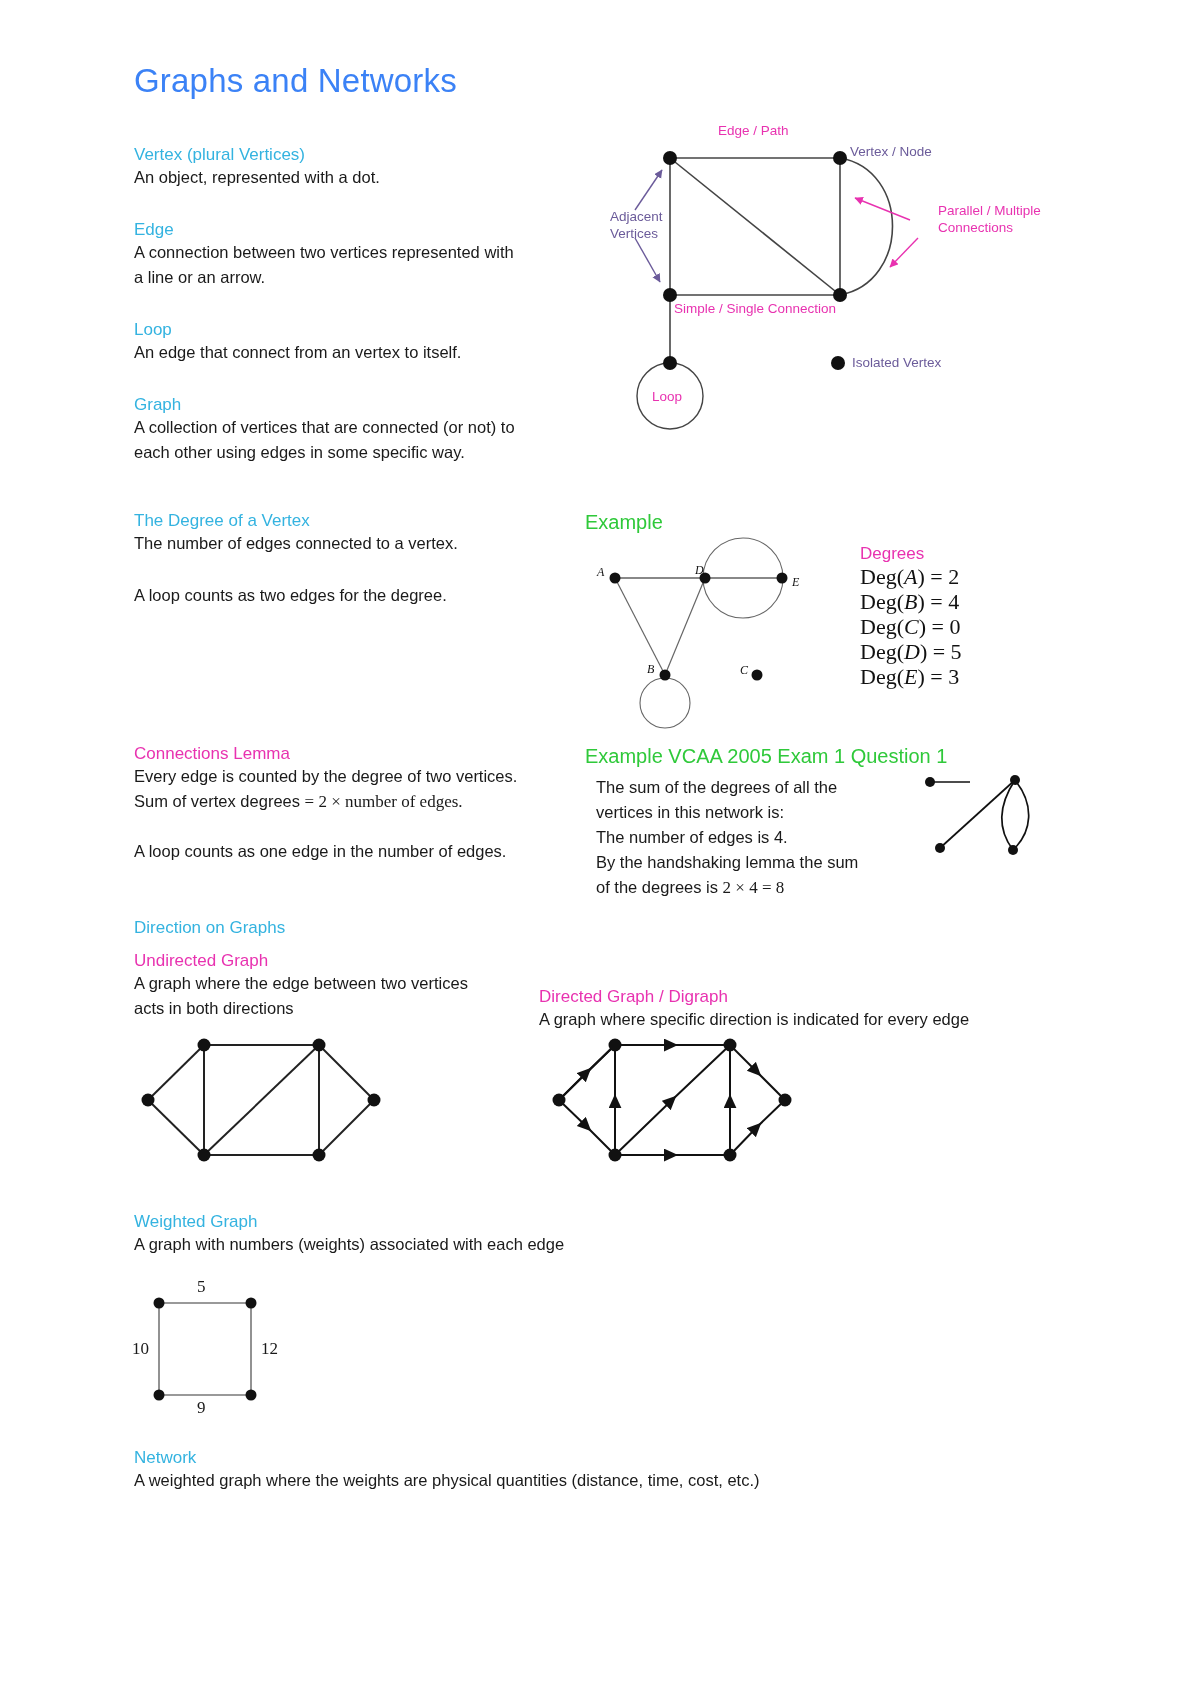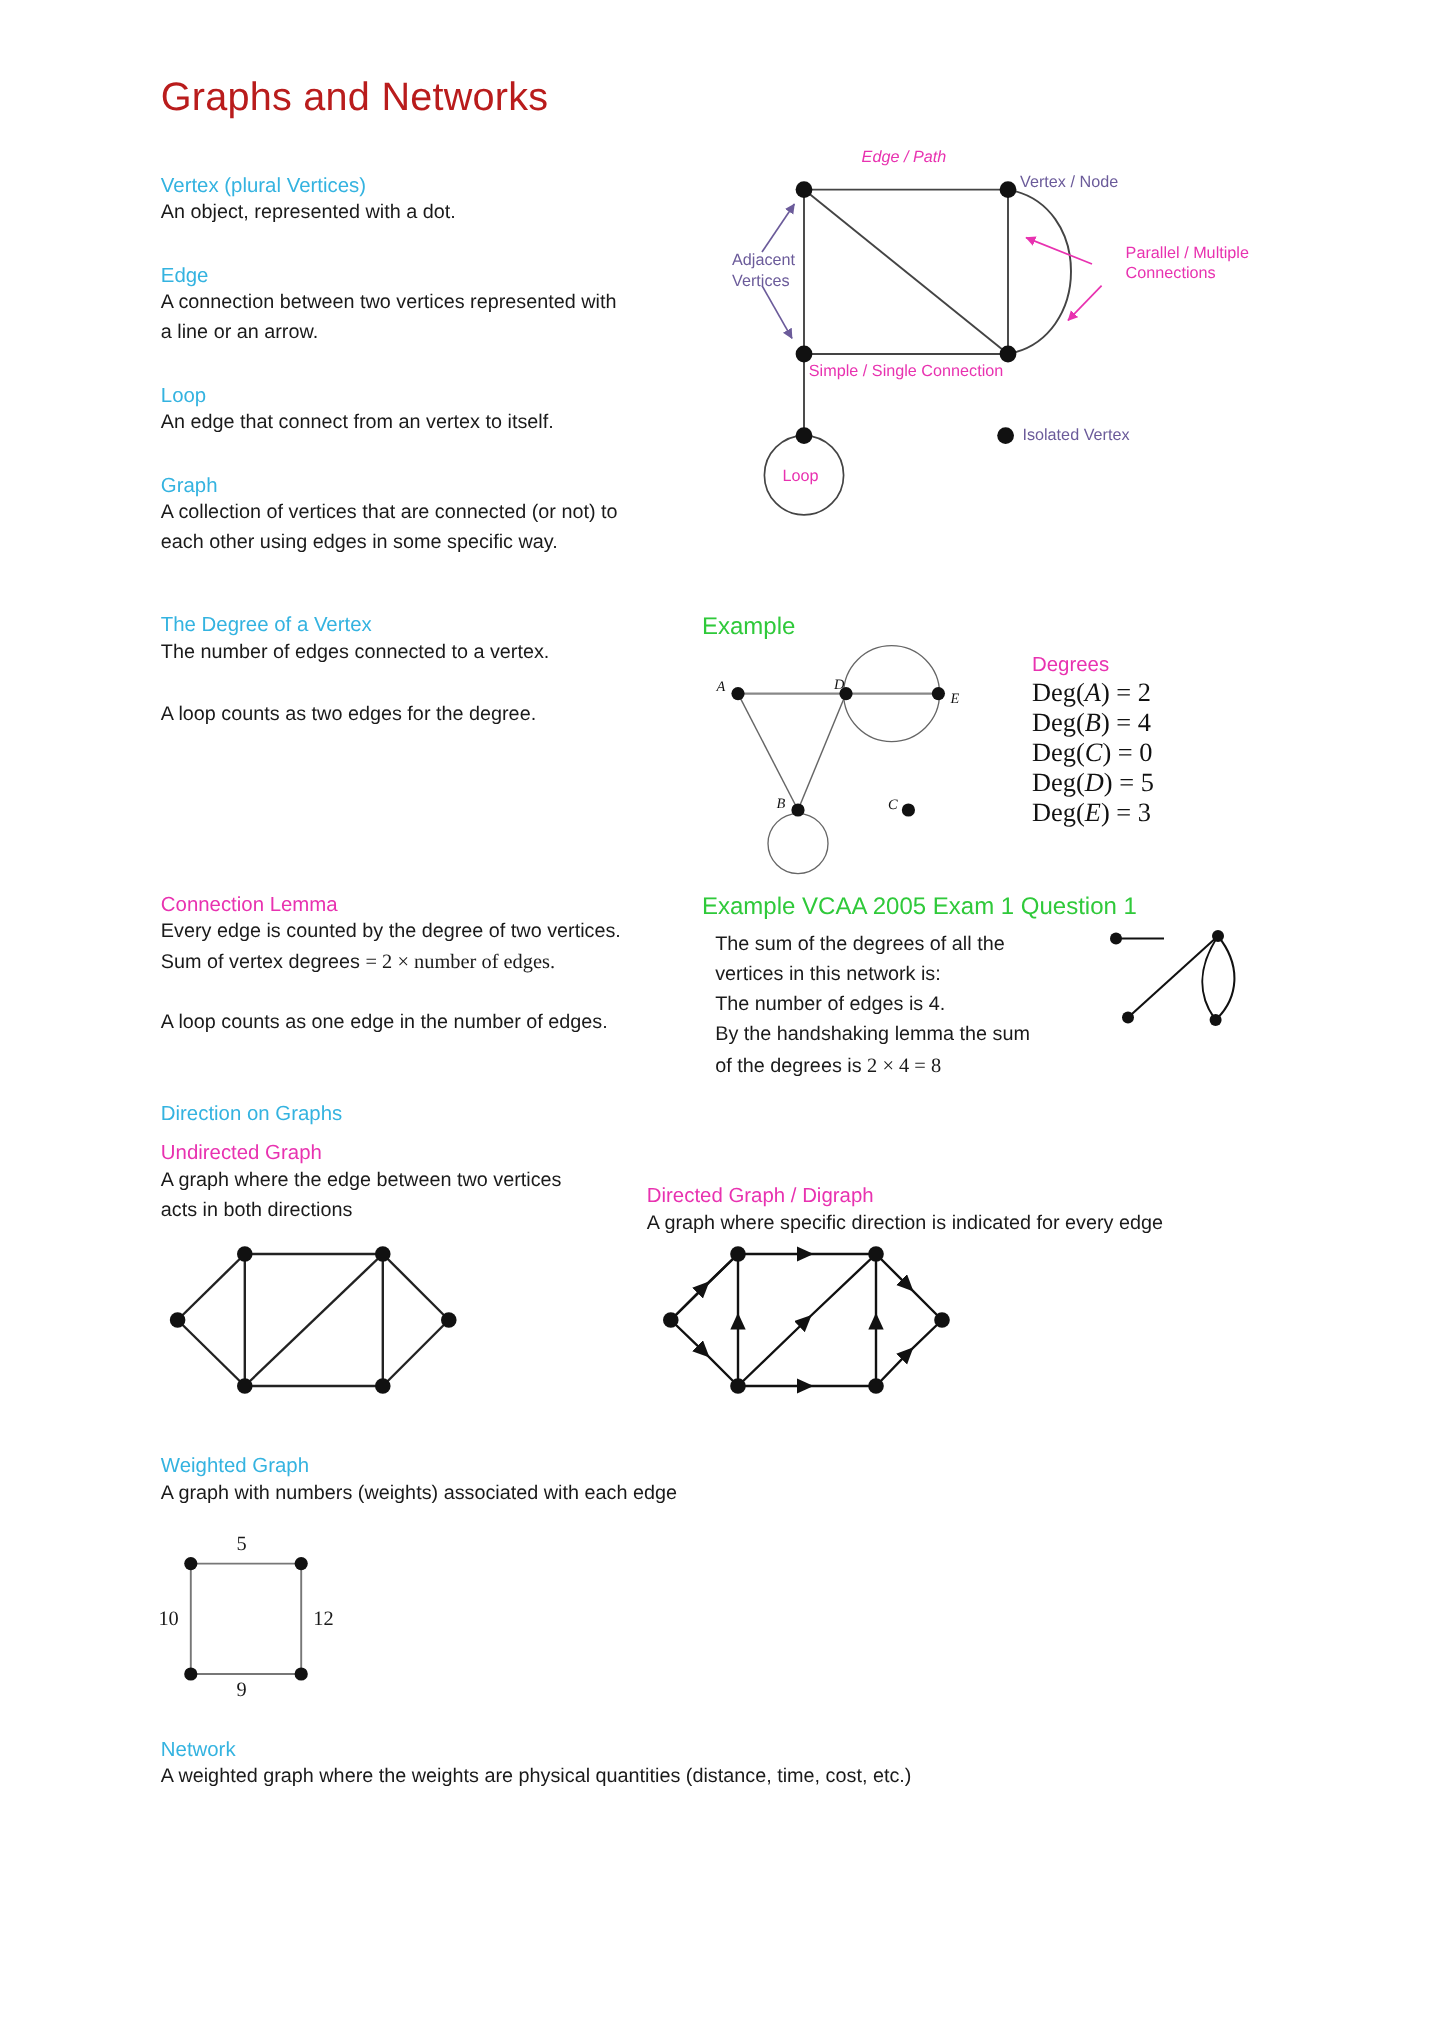--- a/index.html
+++ b/index.html
@@ -20,21 +20,21 @@
     left: 0; top: 0;
     width: 1200px;
     height: 1697px;
   }
   .title {
     position: absolute;
     left: 134px;
     top: 62px;
     font-size: 33px;
     font-weight: 400;
-    color: #b91c1c;
+    color: #3b82f6;
     letter-spacing: 0.2px;
   }
   .hdr-blue {
     color: #34b3e0;
     font-size: 17px;
     font-weight: 400;
   }
   .hdr-pink {
     color: #e832b0;
     font-size: 17px;
@@ -145,21 +145,21 @@
           <path d="M0,0 L6,3 L0,6 z" fill="#e832b0"></path>
         </marker>
       </defs>
       <line x1="35" y1="80" x2="62" y2="40" stroke="#6b5b9a" stroke-width="1.4" marker-end="url(#arrP)"></line>
       <line x1="35" y1="108" x2="60" y2="152" stroke="#6b5b9a" stroke-width="1.4" marker-end="url(#arrP)"></line>
 
       <line x1="310" y1="90" x2="255" y2="68" stroke="#e832b0" stroke-width="1.4" marker-end="url(#arrK)"></line>
       <line x1="318" y1="108" x2="290" y2="137" stroke="#e832b0" stroke-width="1.4" marker-end="url(#arrK)"></line>
     </svg>
 
-    <div class="abs lbl-pink" style="left:118px; top:-8px;font-style:italic;">Edge / Path</div>
+    <div class="abs lbl-pink" style="left:118px; top:-8px;">Edge / Path</div>
     <div class="abs lbl-purple" style="left:250px; top:13px;">Vertex / Node</div>
     <div class="abs lbl-pink" style="left:310px; top:72px;margin-left:28px;">
       <div>Parallel / Multiple</div>
       <div>Connections</div>
     </div>
     <div class="abs lbl-purple" style="left:10px; top:78px;">
       <div>Adjacent</div>
       <div>Vertices</div>
     </div>
     <div class="abs lbl-pink" style="left:74px; top:170px;">Simple / Single Connection</div>
@@ -209,21 +209,21 @@
     </div>
     <div class="mathy">
       Deg(<i>D</i>) = <span>5</span>
     </div>
     <div class="mathy">
       Deg(<i>E</i>) = <span>3</span>
     </div>
   </div>
 
   <div class="abs" style="left:134px; top:744px; width:440px;">
-    <div class="hdr-pink">Connection Lemma</div>
+    <div class="hdr-pink">Connections Lemma</div>
     <div class="body-text">Every edge is counted by the degree of two vertices.</div>
     <div class="body-text">
       <span>Sum of vertex degrees</span>
       <span class="inline-math">= 2 × number of edges.</span>
     </div>
     <div class="body-text" style="margin-top:25px;">A loop counts as one edge in the number of edges.</div>
   </div>
 
   <div class="abs hdr-green" style="left:585px; top:745px;">Example VCAA 2005 Exam 1 Question 1</div>
 

